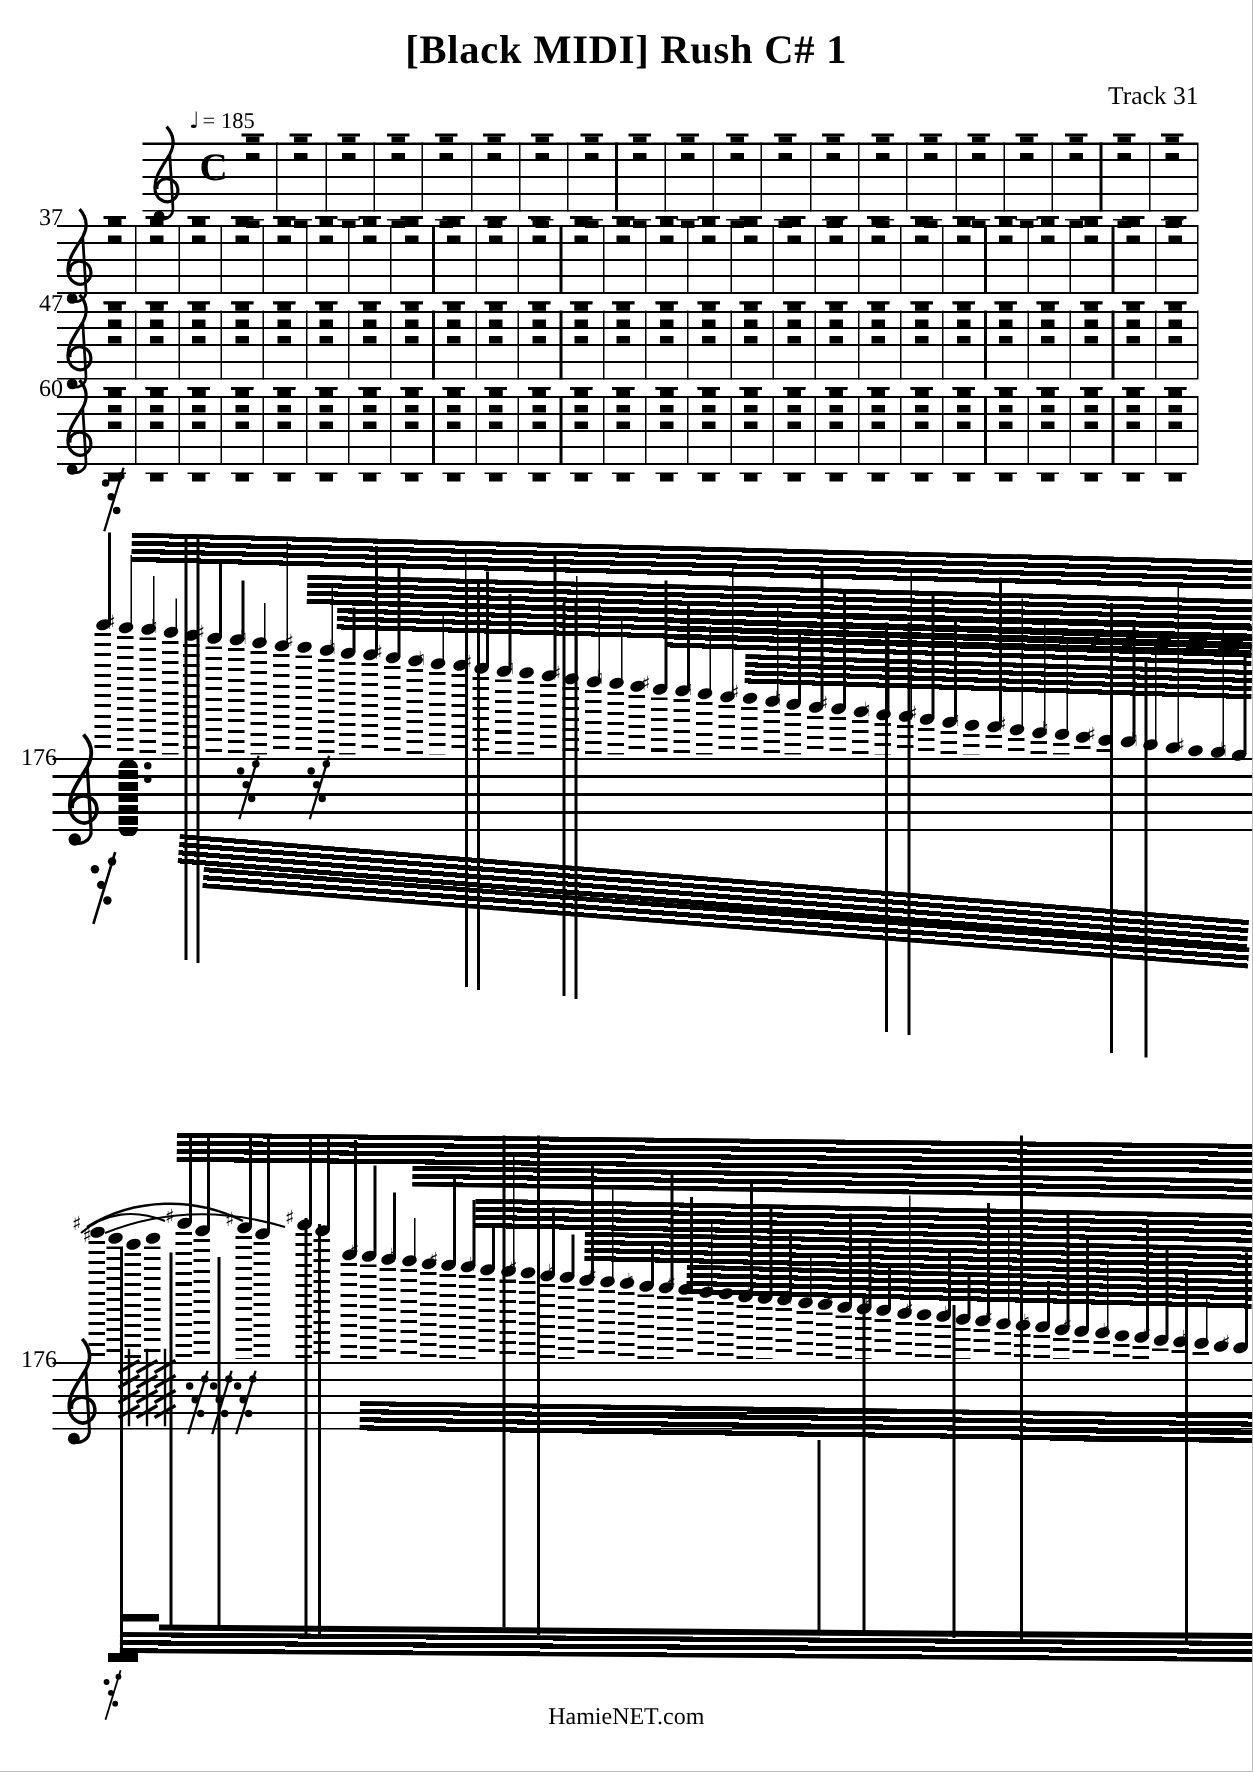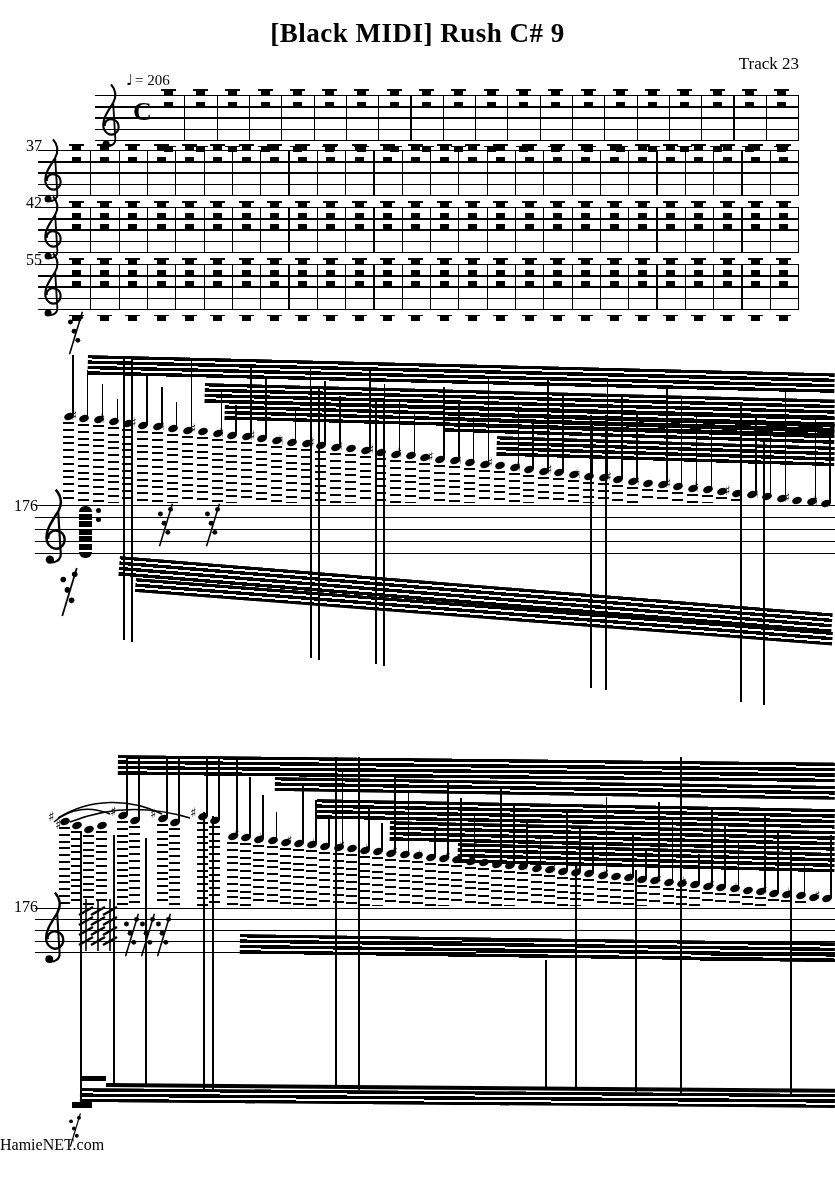--- a/index.html
+++ b/index.html
@@ -6,43 +6,43 @@
   .page{
     position:relative;width:835px;height:1181px;background:#ffffff;
     overflow:hidden;font-family:"Liberation Serif",serif;color:#000;
     margin:0 auto;
   }
   .page-title{
     position:absolute;top:18px;left:0;right:0;text-align:center;
     font-size:27px;font-weight:bold;letter-spacing:.5px;
   }
   .track-label{position:absolute;top:54px;right:36px;font-size:17px;}
-  .footer-label{position:absolute;top:1136px;left:0;right:0;font-size:16px;}
+  .footer-label{position:absolute;top:1136px;left:0;right:0;text-align:center;font-size:16px;}
   .tempo{position:absolute;left:126px;top:71px;font-size:15px;white-space:nowrap;}
   .tempo .q{font-family:"DejaVu Sans",sans-serif;font-size:15px;margin-right:2px;}
   .timesig{position:absolute;left:133px;top:97px;font-size:26px;font-weight:bold;font-family:"Liberation Serif",serif;}
   .measure-number{position:absolute;font-size:16px;text-align:right;width:32px;}
   .acc{position:absolute;font-family:"DejaVu Sans",sans-serif;font-size:13px;line-height:13px;}
   svg{position:absolute;display:block;}
 </style>
 </head>
 <body>
 
 <div class="page">
-  <div class="page-title">[Black MIDI] Rush C# 9</div>
-  <div class="track-label">Track 23</div>
+  <div class="page-title">[Black MIDI] Rush C# 1</div>
+  <div class="track-label">Track 31</div>
 
   <div class="tempo">
-    <span class="q">♩</span><span>= 206</span>
+    <span class="q">♩</span><span>= 185</span>
   </div>
   <div class="timesig">C</div>
 
   <div class="measure-number" style="left:10px;top:137px;">37</div>
-  <div class="measure-number" style="left:10px;top:194px;">42</div>
-  <div class="measure-number" style="left:10px;top:251px;">55</div>
+  <div class="measure-number" style="left:10px;top:194px;">47</div>
+  <div class="measure-number" style="left:10px;top:251px;">60</div>
   <div class="measure-number" style="left:6px;top:497px;">176</div>
   <div class="measure-number" style="left:6px;top:898px;">176</div>
 
   <div id="score">
       <div style="position: absolute; left: 95px; top: 95px; width: 703px; height: 46.2px; background: repeating-linear-gradient(rgb(0, 0, 0) 0px, rgb(0, 0, 0) 1.4px, transparent 1.4px, transparent 11.2px);"></div>
       <svg style="position:absolute;left:96px;top:83px;height:68px;width:25.84px;" width="36" height="96" viewBox="0 0 36 96">
         <path d="M21 2 C28 10 29 19 24 28 C16 41 10 49 10 59 C10 70 20 76 27 71 C34 66 33 55 25 52 C18 49 11 54 12 61" fill="none" stroke="#000" stroke-width="3"></path>
         <path d="M24 28 L27 78 C28 87 18 92 12 87" fill="none" stroke="#000" stroke-width="2.6"></path>
         <circle cx="14" cy="86" r="5"></circle>
       </svg>

